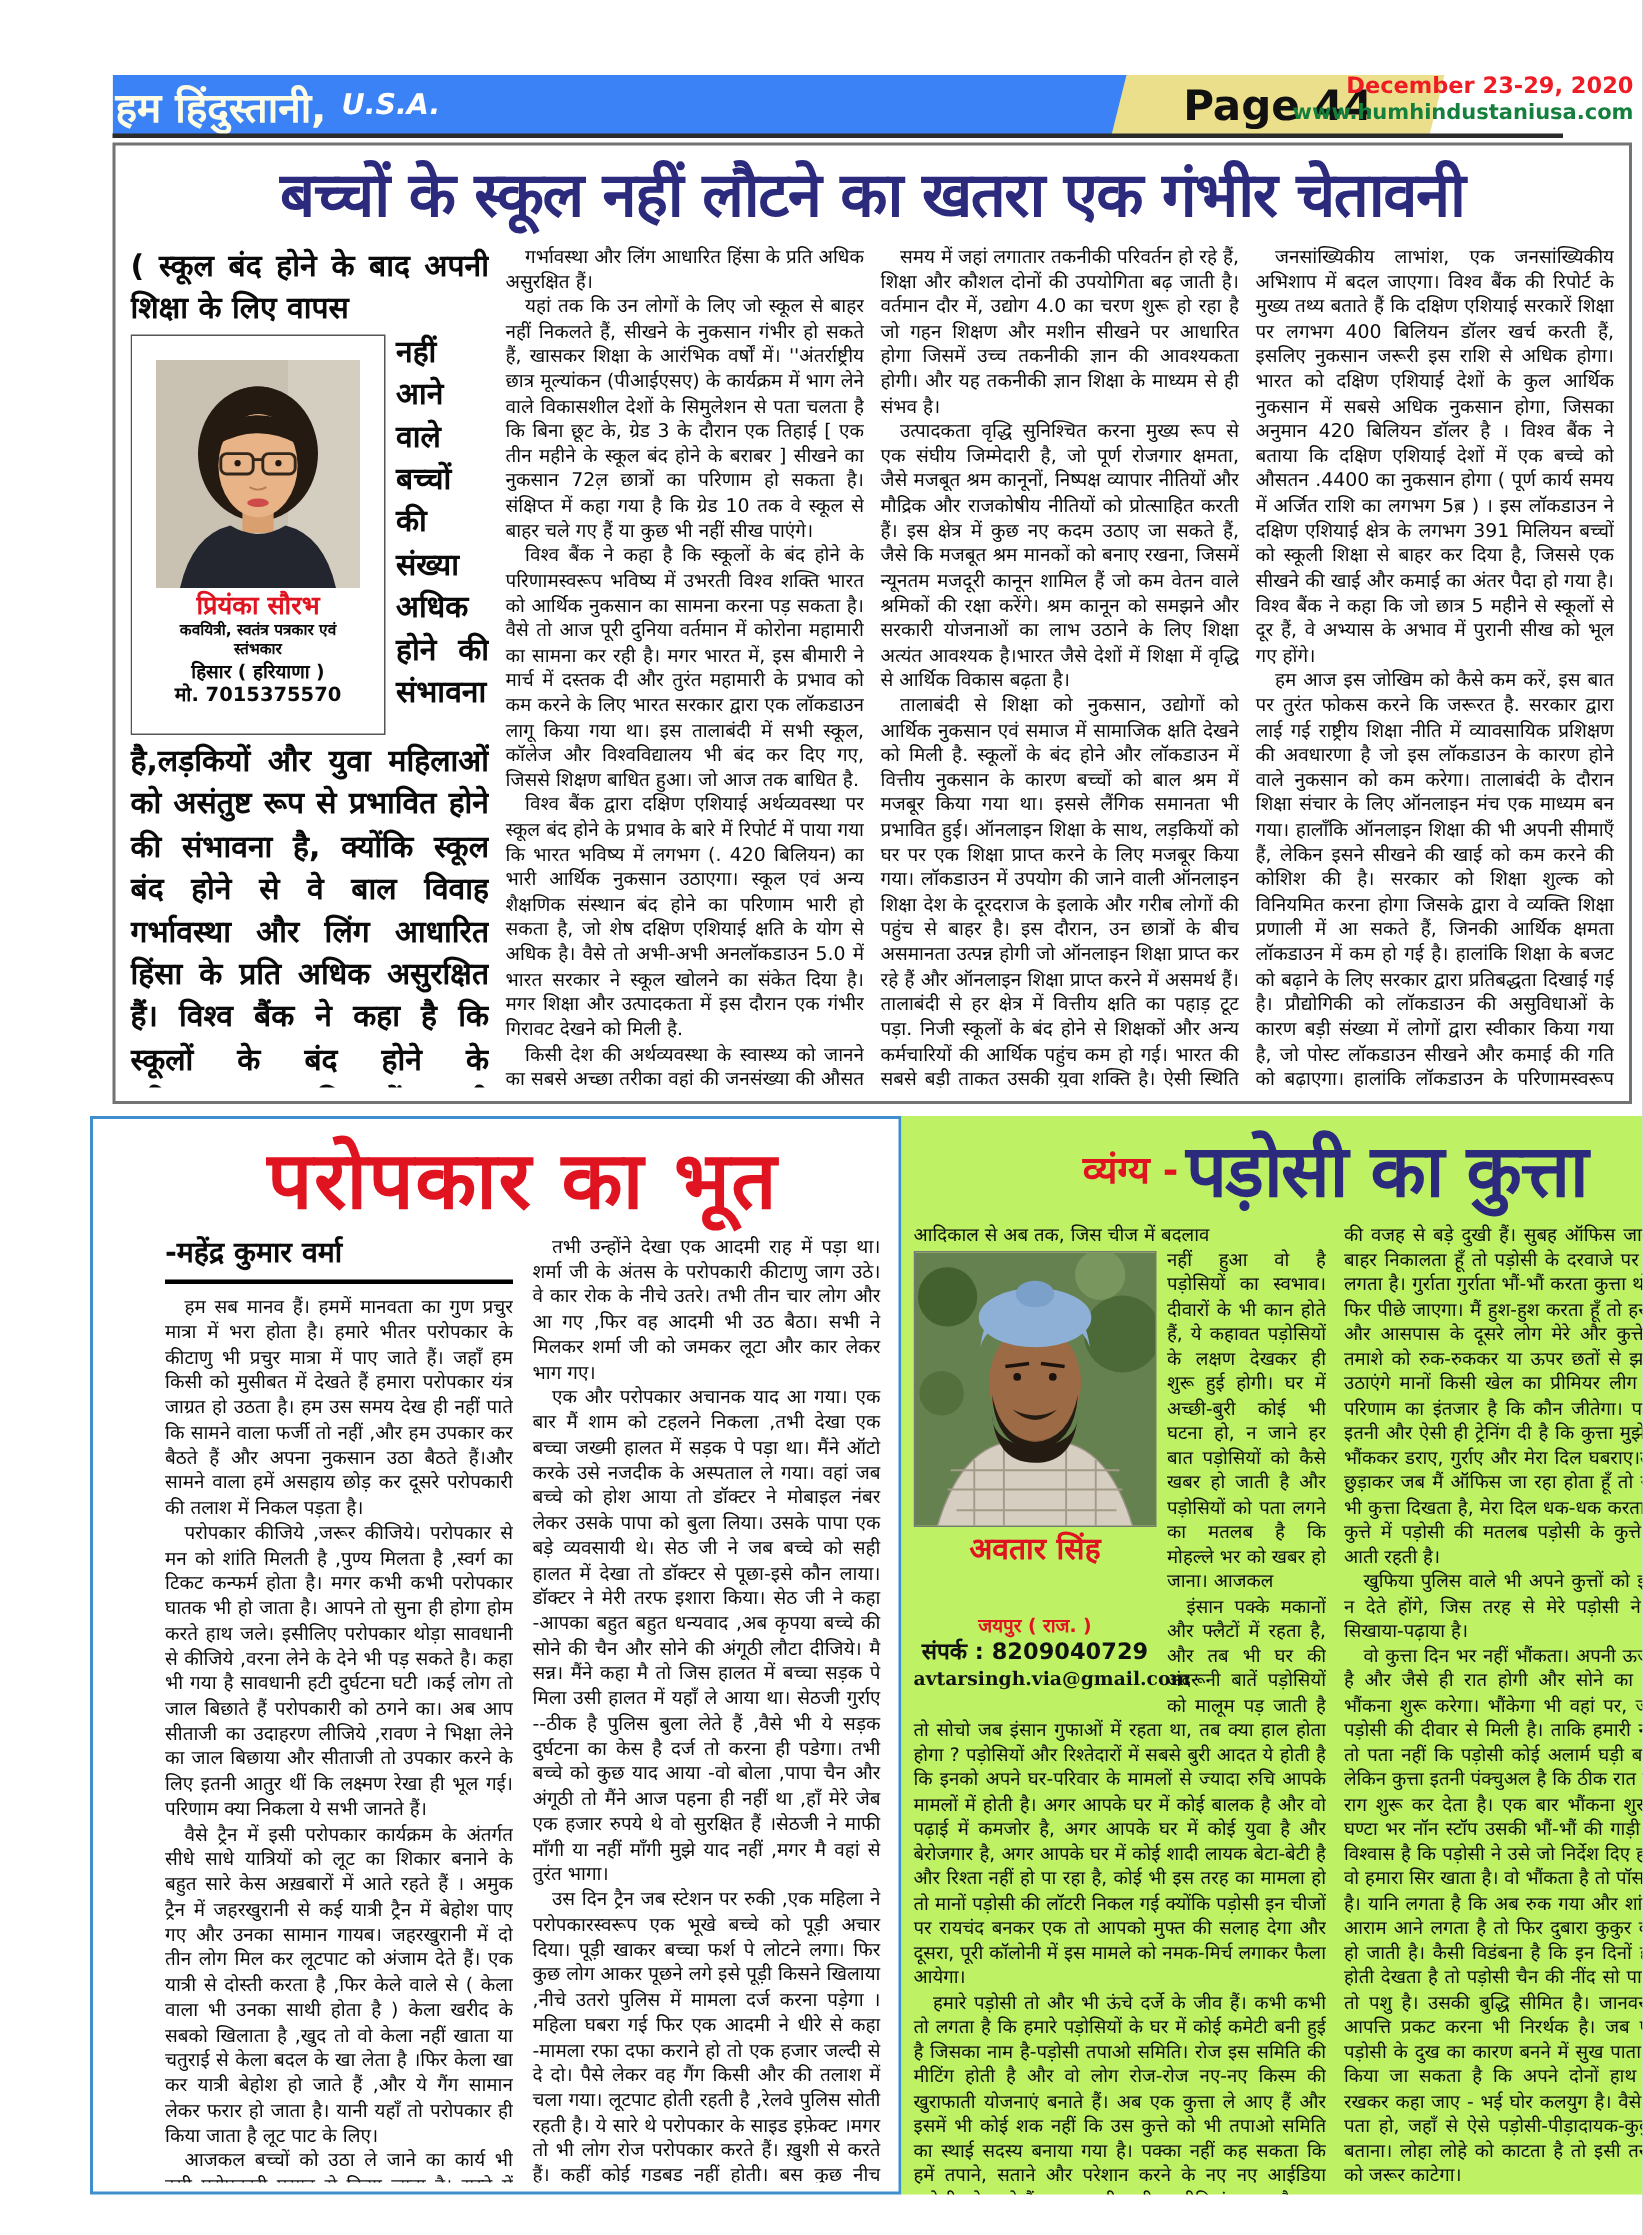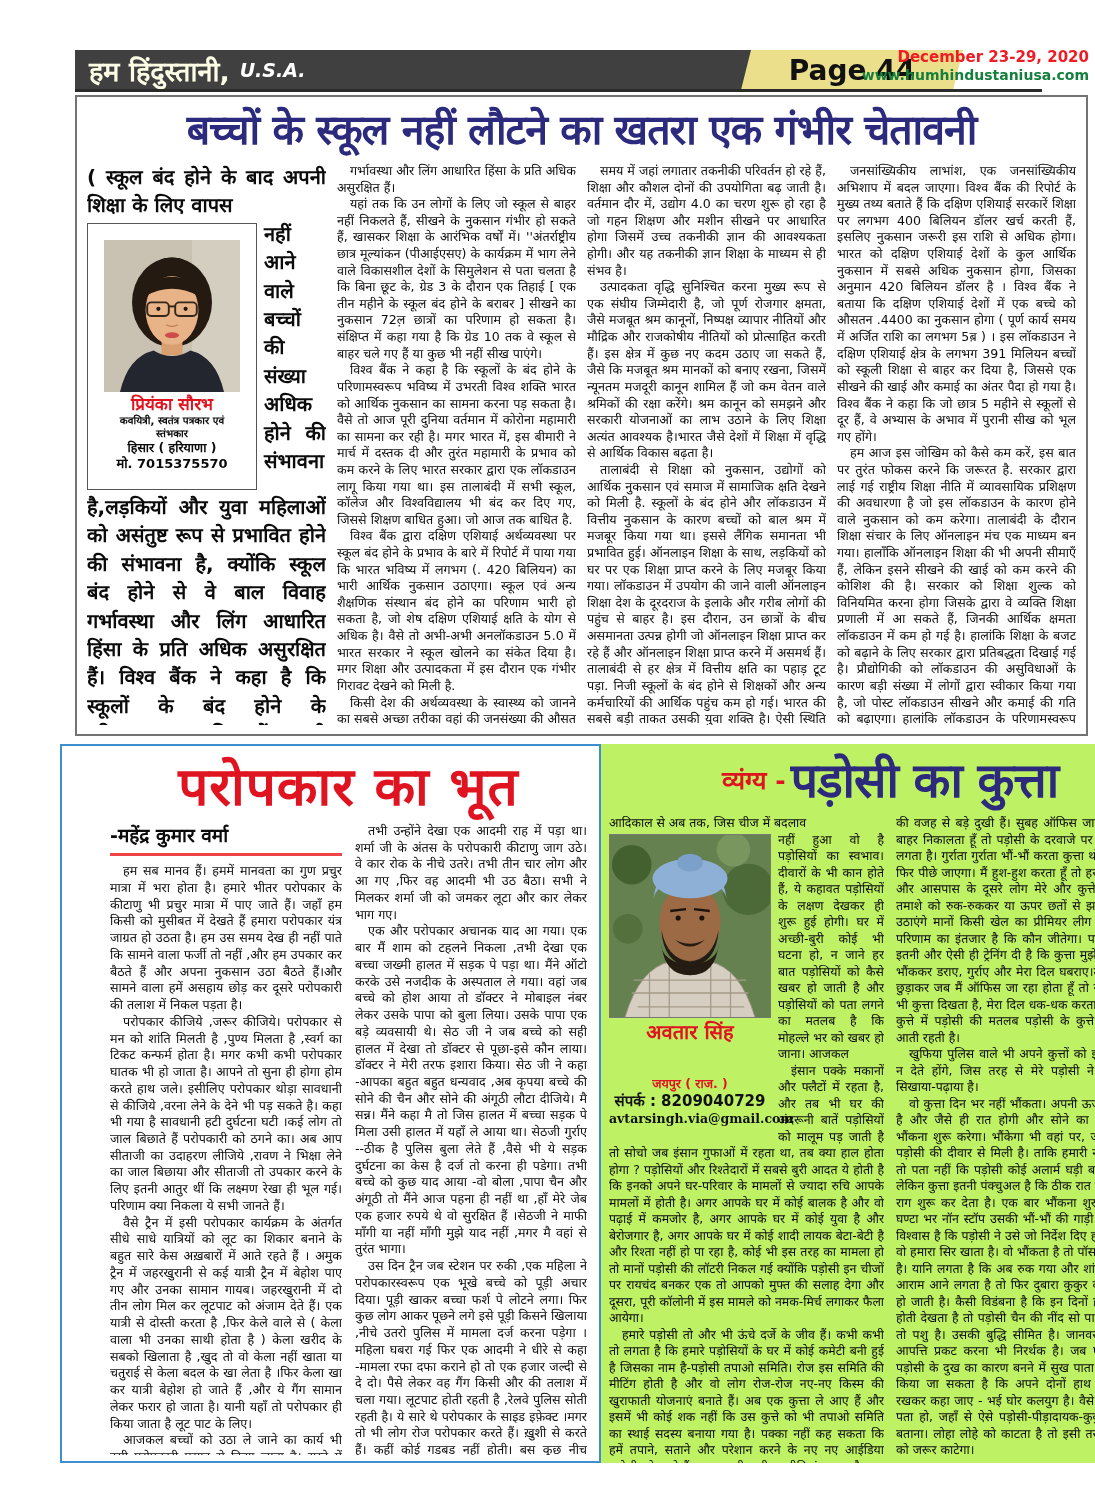--- a/index.html
+++ b/index.html
@@ -2,22 +2,22 @@
 <html><head>
 <meta charset="utf-8">
 <style>
   * { box-sizing: border-box; margin: 0; padding: 0; }
   body { background: #9a9a9a; font-family: "DejaVu Sans", sans-serif; }
   .page { position: relative; width: 1095px; height: 1490px; margin: 0 auto;
           background: #ffffff; overflow: hidden; }
 
   
   .masthead { position: absolute; left: 75px; top: 50px; width: 712px; height: 40px;
-              background: #404040; color: #fdfce4; display: flex; align-items: center;
-              padding-left: 14px; clip-path: polygon(0 0, 100% 0, calc(100% - 20px) 100%, 0 100%); }
+              background: #3b82f6; color: #fdfce4; display: flex; align-items: center;
+              padding-left: 2px; clip-path: polygon(0 0, 100% 0, calc(100% - 20px) 100%, 0 100%); }
   .masthead .mh-hindi { font-size: 27px; font-weight: bold; }
   .masthead .mh-usa { font-size: 19px; font-weight: bold; font-style: italic; color: #ffffff; margin-left: 10px; }
   .pagebox { position: absolute; left: 746px; top: 50px; width: 212px; height: 40px;
              background: #ecdf8b; transform: skewX(-14deg); }
   .pagebox span { display: flex; width: 100%; height: 100%; align-items: center; justify-content: center;
                   transform: skewX(14deg); font-size: 28px; font-weight: bold; color: #111; }
   .dateblock { position: absolute; right: 6px; top: 48px; text-align: right; line-height: 1.25; }
   .dateblock .date { color: #ee1c25; font-weight: bold; font-size: 15px; }
   .dateblock .site { color: #15803d; font-weight: bold; font-size: 14px; }
   .top-rule { position: absolute; left: 75px; top: 89px; width: 967px; height: 3px; background: #2b2b2b; }
@@ -44,21 +44,21 @@
 
   
   .a2-box { position: absolute; left: 60px; top: 744px; width: 541px; height: 719px;
             border: 2px solid #3f8fce; background: #fff; padding-left: 36px; }
   .a2-headline { text-align: center; color: #e01420; font-size: 53px; font-weight: bold;
                  letter-spacing: 1px; margin: 2px 0 0; }
   .a2-cols { display: flex; gap: 13px; padding: 2px 12px 6px; height: 640px; overflow: hidden; }
   .a2col { flex: 1; font-size: 12.6px; line-height: 1.33; text-align: justify; color: #0b0b0b; overflow: hidden; }
   .a2col p { text-indent: 13px; margin: 0; }
   .a2-byline { display: block; font-size: 19px; font-weight: bold; text-indent: 0 !important;
-               padding-bottom: 5px; border-bottom: 3px solid #ef4444; margin-bottom: 7px !important; }
+               padding-bottom: 5px; border-bottom: 3px solid #000000; margin-bottom: 7px !important; }
 
   
   .a3-box { position: absolute; left: 601px; top: 744px; width: 578px; height: 719px;
             background: #bef264; padding: 0 8px; }
   .a3-headrow { text-align: center; white-space: nowrap; margin: 2px 0 4px; }
   .a3-tag { color: #e01420; font-size: 25px; font-weight: bold; vertical-align: middle; }
   .a3-title { color: #2b2a7d; font-size: 48px; font-weight: bold; vertical-align: middle; letter-spacing: -1px; }
   .a3-cols { display: flex; gap: 12px; height: 648px; overflow: hidden; }
   .a3col { flex: 1; font-size: 12.4px; line-height: 1.33; text-align: justify; color: #0b0b0b; overflow: hidden; }
   .a3col p { text-indent: 13px; margin: 0; }

